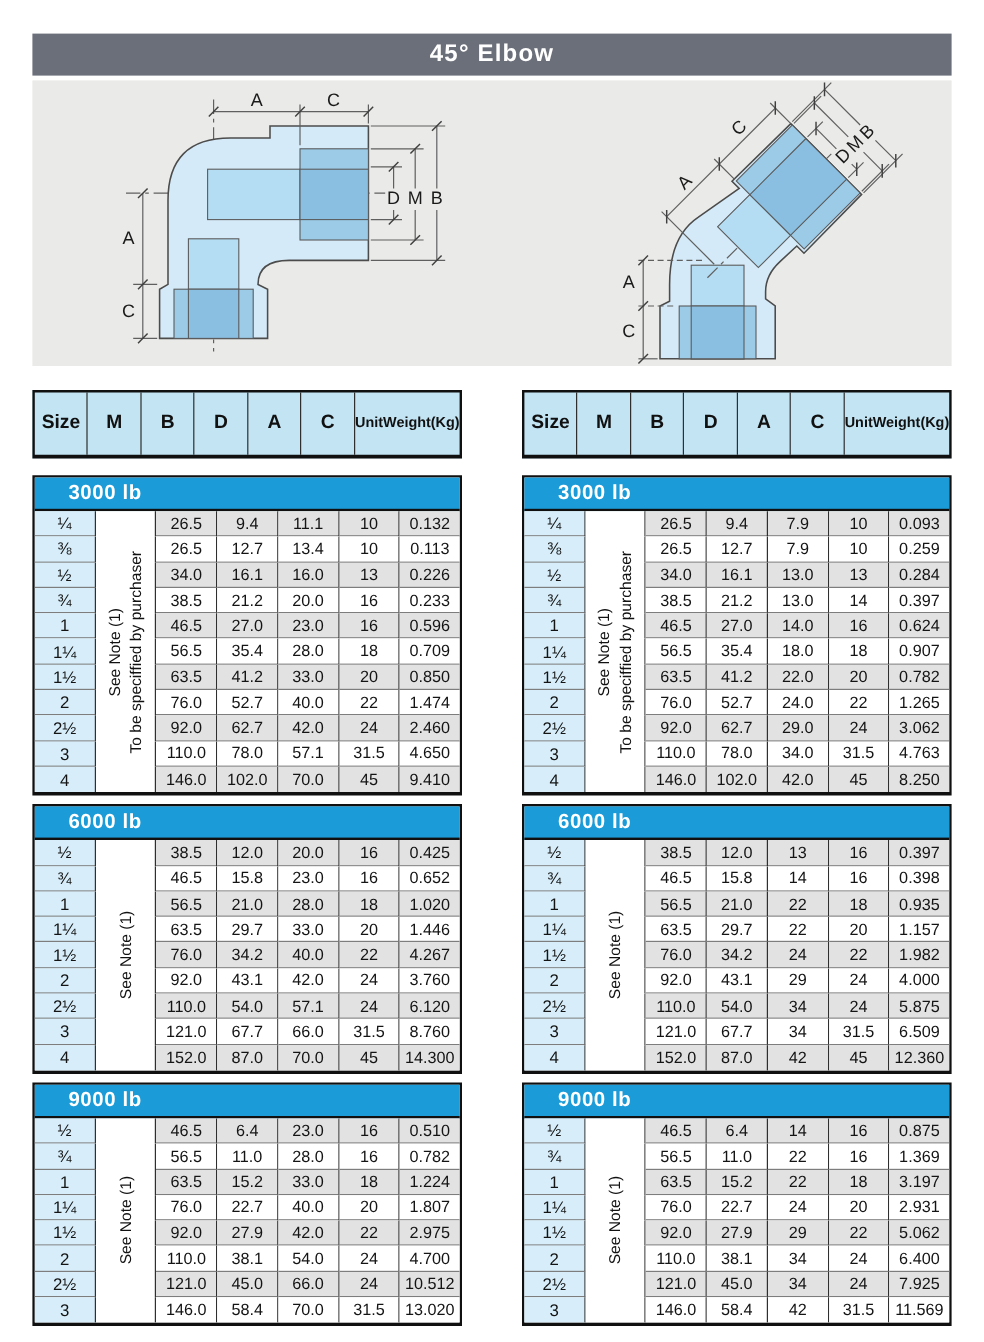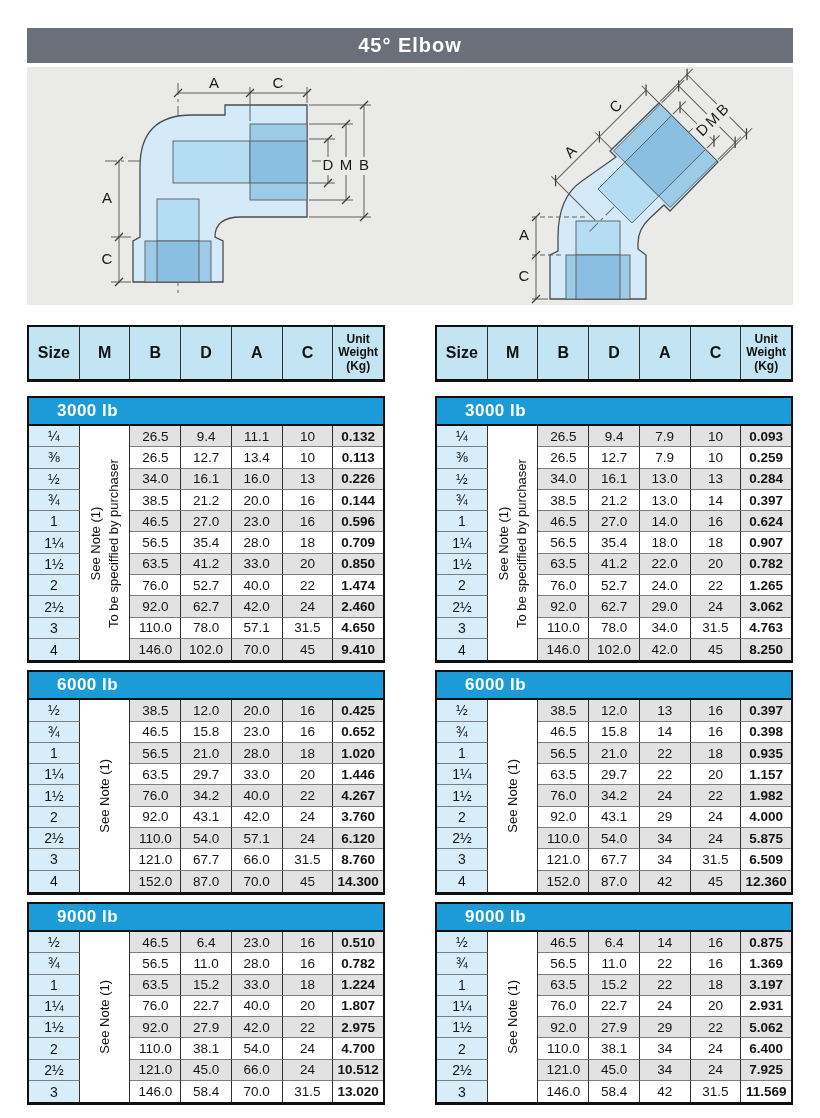--- a/index.html
+++ b/index.html
@@ -25,30 +25,30 @@
   .band2 { fill: #9ccbe8; stroke: #5a5a5a; stroke-width: 0.9; }
   .band3 { fill: #8abfe2; stroke: #5a5a5a; stroke-width: 0.9; }
 
   
   .tables { margin-top: 20px; display: flex; gap: 50px; }
   .spec-table { width: 358px; }
 
   .hdr-box { display: flex; height: 57px; background: #c2e4f3; border: 2px solid #101010; border-bottom-width: 3px; }
   .hcell { flex: 1; display: flex; align-items: center; justify-content: center; font-weight: bold; font-size: 16px; color: #111; border-right: 1px solid #2f2f2f; }
   .hcell:last-child { border-right: none; }
-  .hcell.unit { flex-direction: column; font-size: 12px; line-height: 1.12; text-align: center; }
+  .hcell.unit { font-size: 12px; line-height: 1.12; text-align: center; }
 
   .section { border: 2px solid #101010; border-bottom-width: 3px; margin-top: 7px; }
   .section.first { margin-top: 14px; }
   .sec-bar { height: 28px; background: #1b9bd7; color: #fff; font-weight: bold; font-size: 17px; display: flex; align-items: center; padding-left: 28px; border-bottom: 2px solid #101010; letter-spacing: 0.5px; }
   .sec-body { position: relative; }
 
   .row { display: flex; height: 21.3px; font-size: 13.5px; color: #141414; }
   .cell { flex: 1; display: flex; align-items: center; justify-content: center; border-right: 1px solid #2f2f2f; border-bottom: 1px solid #7d7d7d; background: #ffffff; }
-  .cell.c-w { border-right: none; font-weight: bold; }
+  .cell.c-w { border-right: none; }
   .cell.c-m { border-bottom: none; }
   .row.last .cell { border-bottom: none; }
   .row .cell.c-size { background: #d7eefa; font-size: 14px; }
   .row.odd .cell.c-b, .row.odd .cell.c-d, .row.odd .cell.c-a,
   .row.odd .cell.c-c, .row.odd .cell.c-w { background: #e2e2e2; }
 
   .note-overlay { position: absolute; top: 0; bottom: 0; left: calc(100%/7); width: calc(100%/7); display: flex; align-items: center; justify-content: center; pointer-events: none; }
   .note-rot { transform: rotate(-90deg); transform-origin: center; white-space: nowrap; text-align: center; font-size: 13px; color: #111; line-height: 1.35; }
 </style>
 </head>
@@ -221,21 +221,21 @@
                 <div class="cell c-c">13</div>
                 <div class="cell c-w">0.226</div>
               </div>
               <div class="row">
                 <div class="cell c-size">¾</div>
                 <div class="cell c-m"></div>
                 <div class="cell c-b">38.5</div>
                 <div class="cell c-d">21.2</div>
                 <div class="cell c-a">20.0</div>
                 <div class="cell c-c">16</div>
-                <div class="cell c-w">0.144</div>
+                <div class="cell c-w">0.233</div>
               </div>
               <div class="row odd">
                 <div class="cell c-size">1</div>
                 <div class="cell c-m"></div>
                 <div class="cell c-b">46.5</div>
                 <div class="cell c-d">27.0</div>
                 <div class="cell c-a">23.0</div>
                 <div class="cell c-c">16</div>
                 <div class="cell c-w">0.596</div>
               </div>

